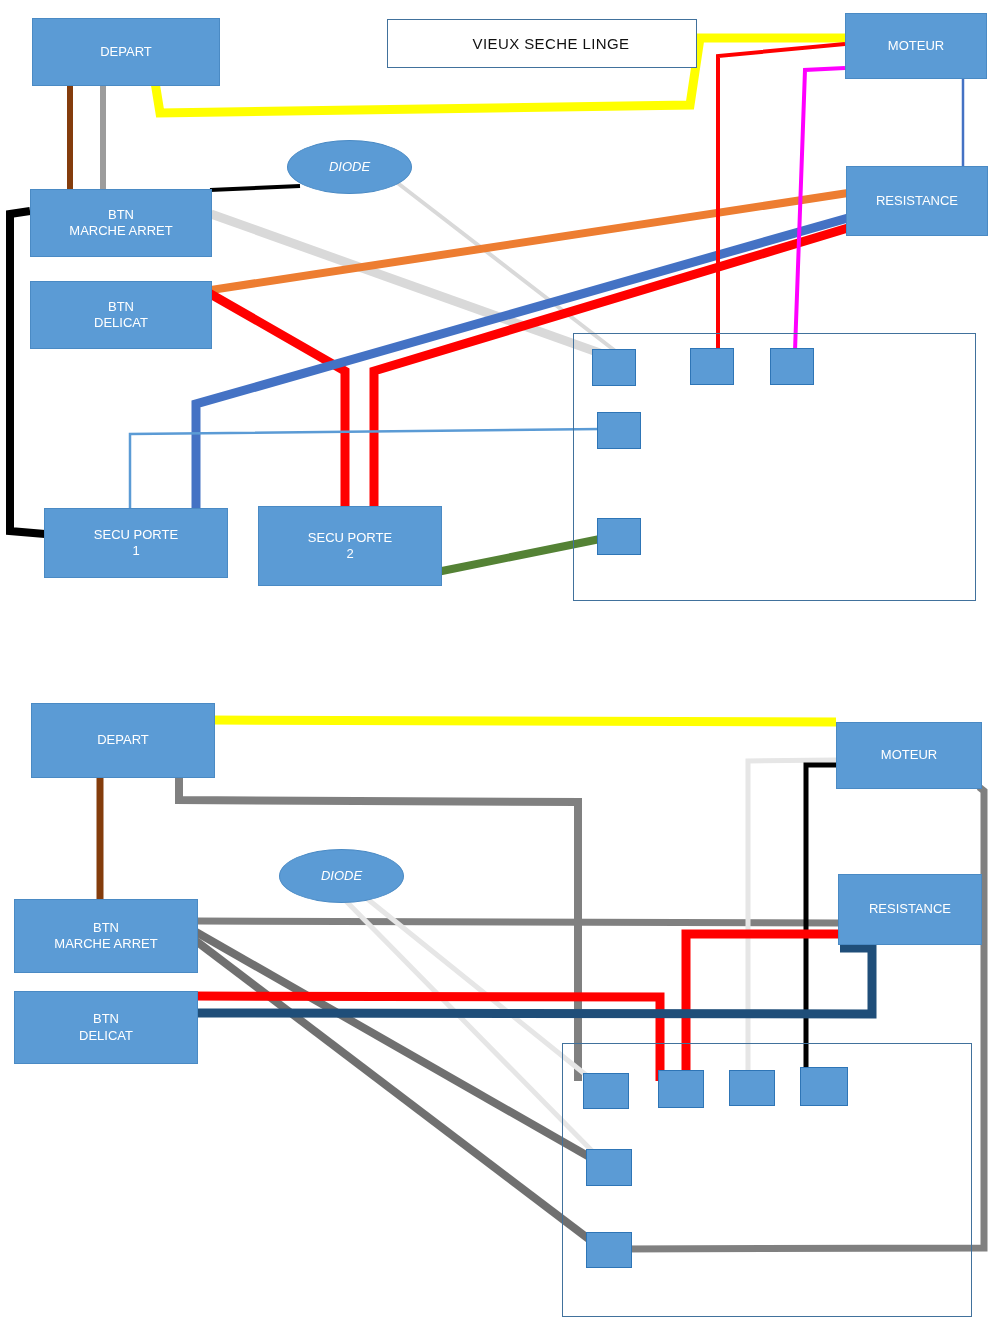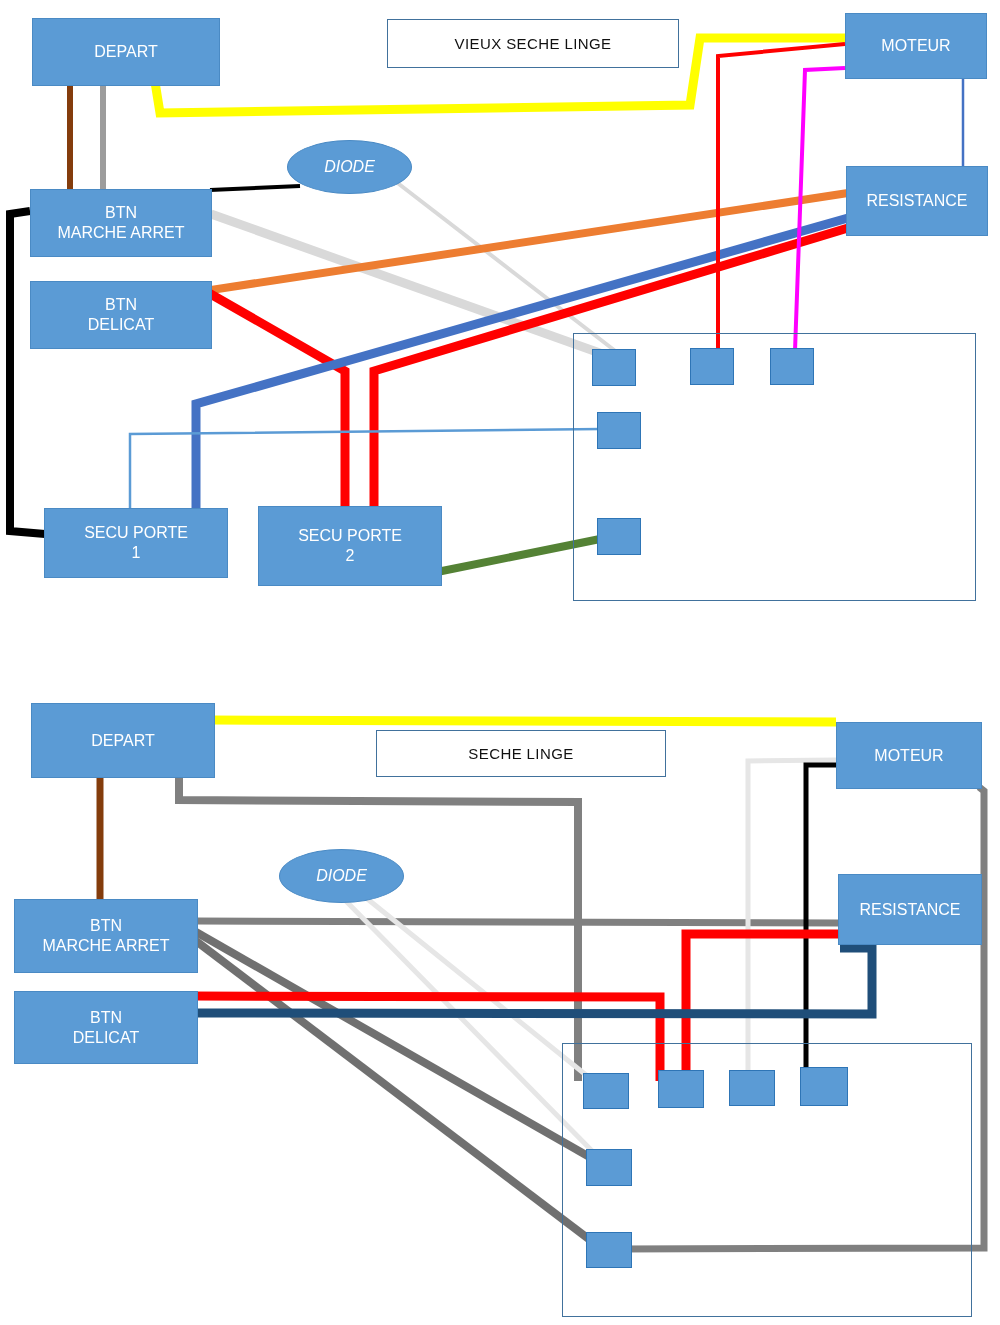--- a/index.html
+++ b/index.html
@@ -1,21 +1,21 @@
 <!DOCTYPE html>
 <html><head>
 <meta charset="utf-8">
 <style>
   html,body{margin:0;padding:0;background:#ffffff;}
   body{font-family:"Liberation Sans", sans-serif;}
   #page{position:relative;width:1000px;height:1325px;overflow:hidden;background:#ffffff;}
   .svg-layer{position:absolute;left:0;top:0;width:1000px;height:1325px;}
   .node{position:absolute;background:#5B9BD5;border:1px solid #4A8AC4;
         color:#ffffff;display:flex;align-items:center;justify-content:center;
-        text-align:center;line-height:1.25;font-size:16px;white-space:pre-line;}
+        text-align:center;line-height:1.25;font-size:13px;white-space:pre-line;}
   .node.ellipse{border-radius:50%;font-style:italic;}
   .titlebox{position:absolute;background:#ffffff;border:1.5px solid #41719C;
             color:#111111;display:flex;align-items:center;justify-content:center;
             font-size:15px;letter-spacing:.4px;}
   .terminal{position:absolute;background:#5B9BD5;border:1px solid #2E75B6;}
   .panel{position:absolute;border:1px solid #41719C;background:transparent;}
 </style>
 </head>
 <body>
 
@@ -61,21 +61,21 @@
   <div class="node" style="left:30px;top:281px;width:180px;height:66px;">BTN
 DELICAT</div>
   <div class="node ellipse" style="left:287px;top:140px;width:123px;height:52px;">DIODE</div>
   <div class="node" style="left:44px;top:508px;width:182px;height:68px;">SECU PORTE
 1</div>
   <div class="node" style="left:258px;top:506px;width:182px;height:78px;">SECU PORTE
 2</div>
   <div class="node" style="left:845px;top:13px;width:140px;height:64px;">MOTEUR</div>
   <div class="node" style="left:846px;top:166px;width:140px;height:68px;">RESISTANCE</div>
 
-  <div class="titlebox" style="left:387px;top:19px;width:290px;height:47px;">VIEUX SECHE LINGE</div>
+  <div class="titlebox" style="left:387px;top:19px;width:290px;height:47px;padding-left:18px;">VIEUX SECHE LINGE</div>
 
   <div class="panel" style="left:573px;top:333px;width:401px;height:266px;"></div>
   <div class="terminal" style="left:592px;top:349px;width:42px;height:35px;"></div>
   <div class="terminal" style="left:690px;top:348px;width:42px;height:35px;"></div>
   <div class="terminal" style="left:770px;top:348px;width:42px;height:35px;"></div>
   <div class="terminal" style="left:597px;top:412px;width:42px;height:35px;"></div>
   <div class="terminal" style="left:597px;top:518px;width:42px;height:35px;"></div>
 
   <svg class="svg-layer" viewBox="0 0 1000 1325">
 
@@ -109,21 +109,20 @@
 
   <div class="node" style="left:31px;top:703px;width:182px;height:73px;">DEPART</div>
   <div class="node" style="left:14px;top:899px;width:182px;height:72px;">BTN
 MARCHE ARRET</div>
   <div class="node" style="left:14px;top:991px;width:182px;height:71px;">BTN
 DELICAT</div>
   <div class="node ellipse" style="left:279px;top:849px;width:123px;height:52px;">DIODE</div>
   <div class="node" style="left:836px;top:722px;width:144px;height:65px;">MOTEUR</div>
   <div class="node" style="left:838px;top:874px;width:142px;height:69px;">RESISTANCE</div>
 
-  <div class="titlebox" style="left:376px;top:730px;width:288px;height:45px;">SECHE LINGE</div>
 
   <div class="panel" style="left:562px;top:1043px;width:408px;height:272px;"></div>
   <div class="terminal" style="left:583px;top:1073px;width:44px;height:34px;"></div>
   <div class="terminal" style="left:658px;top:1070px;width:44px;height:36px;"></div>
   <div class="terminal" style="left:729px;top:1070px;width:44px;height:34px;"></div>
   <div class="terminal" style="left:800px;top:1067px;width:46px;height:37px;"></div>
   <div class="terminal" style="left:586px;top:1149px;width:44px;height:35px;"></div>
   <div class="terminal" style="left:586px;top:1232px;width:44px;height:34px;"></div>
 
 </div>

